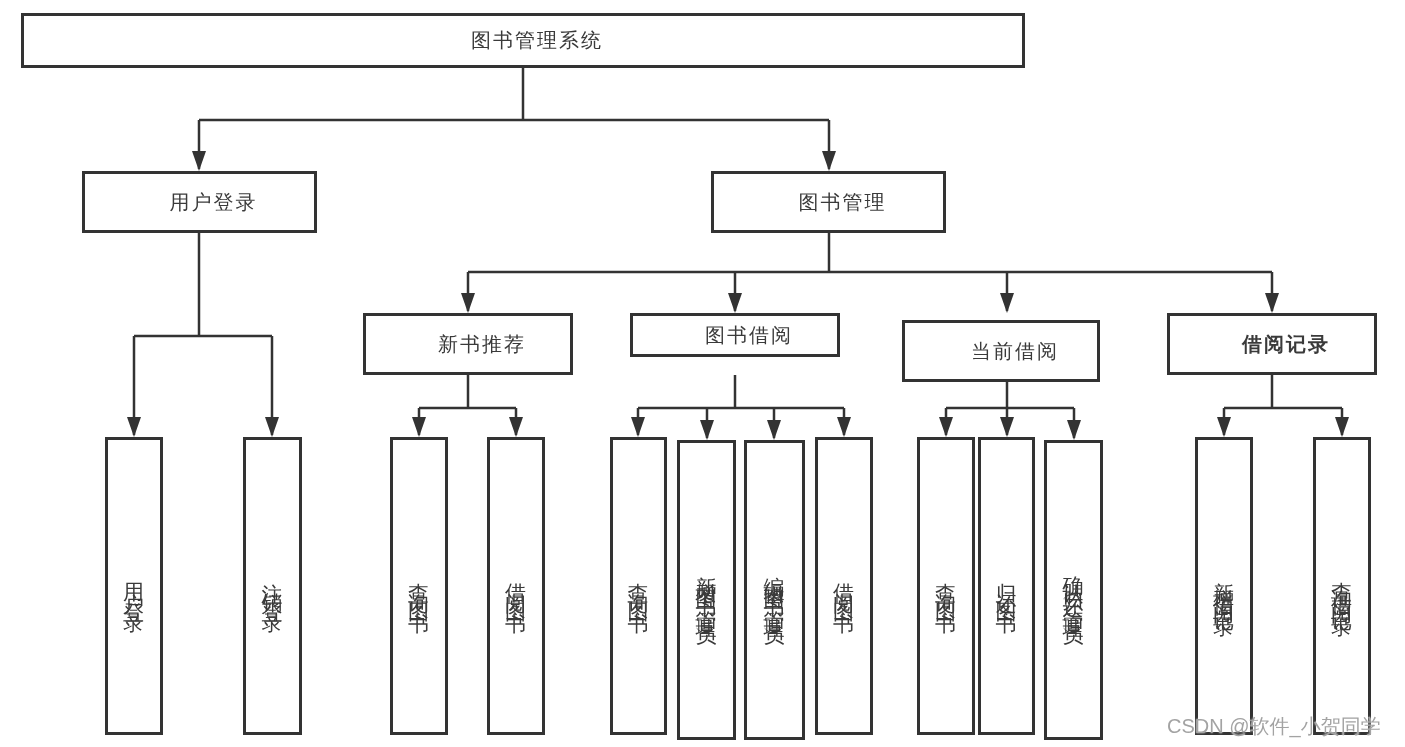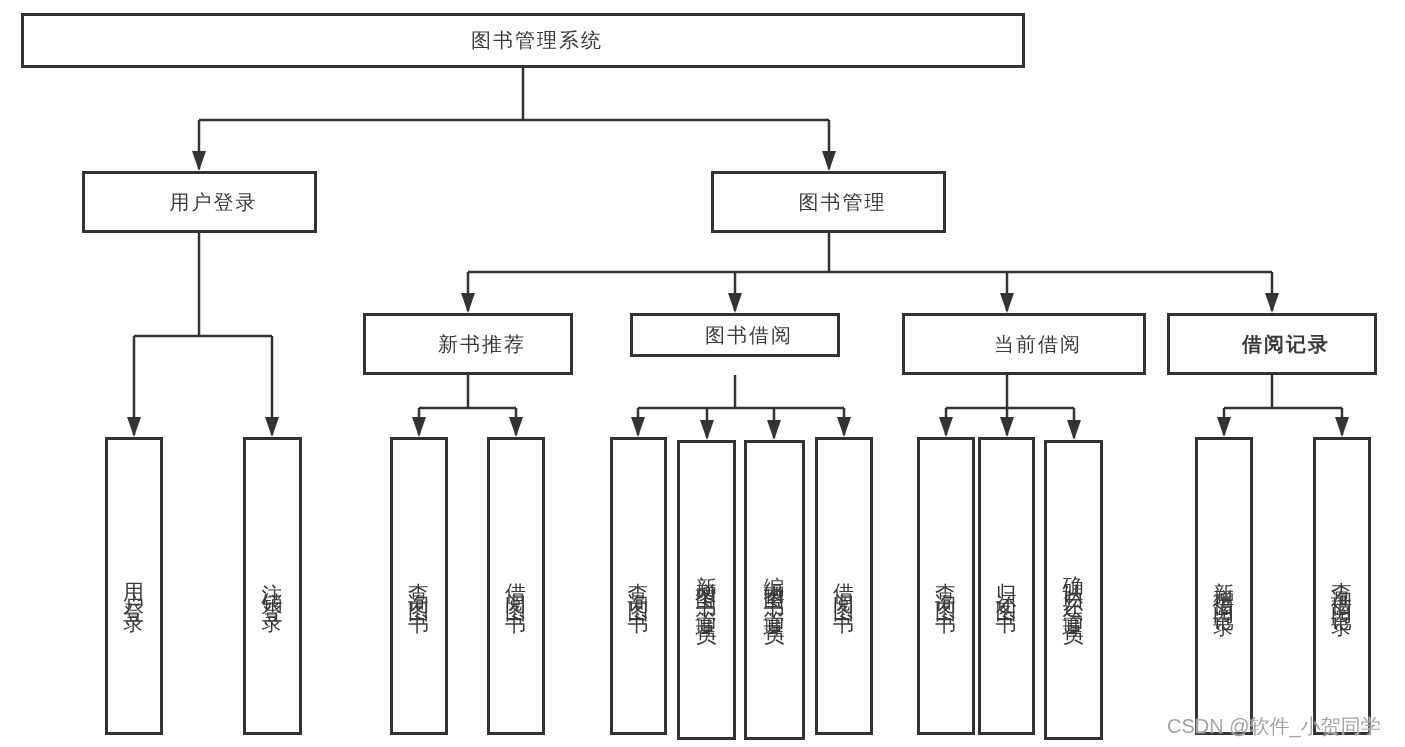--- a/index.html
+++ b/index.html
@@ -132,21 +132,21 @@
   <div class="hbox" style="left:711px; top:171px; width:235px; height:62px;">
     <span class="label">图书管理</span>
   </div>
 
   <div class="hbox" style="left:363px; top:313px; width:210px; height:62px;">
     <span class="label">新书推荐</span>
   </div>
   <div class="hbox" style="left:630px; top:313px; width:210px; height:44px;">
     <span class="label">图书借阅</span>
   </div>
-  <div class="hbox" style="left:902px; top:313px; width:244px; height:62px;justify-content:center;">
+  <div class="hbox" style="left:902px; top:320px; width:198px; height:62px;justify-content:center;">
     <span class="label">当前借阅</span>
   </div>
   <div class="hbox" style="left:1167px; top:313px; width:210px; height:62px;font-weight:bold;">
     <span class="label">借阅记录</span>
   </div>
 
   <div class="vbox sp10" style="left:105px; top:437px; width:58px; height:298px;">
     <span class="vlabel">用户登录</span>
   </div>
   <div class="vbox sp10" style="left:243px; top:437px; width:59px; height:298px;">

